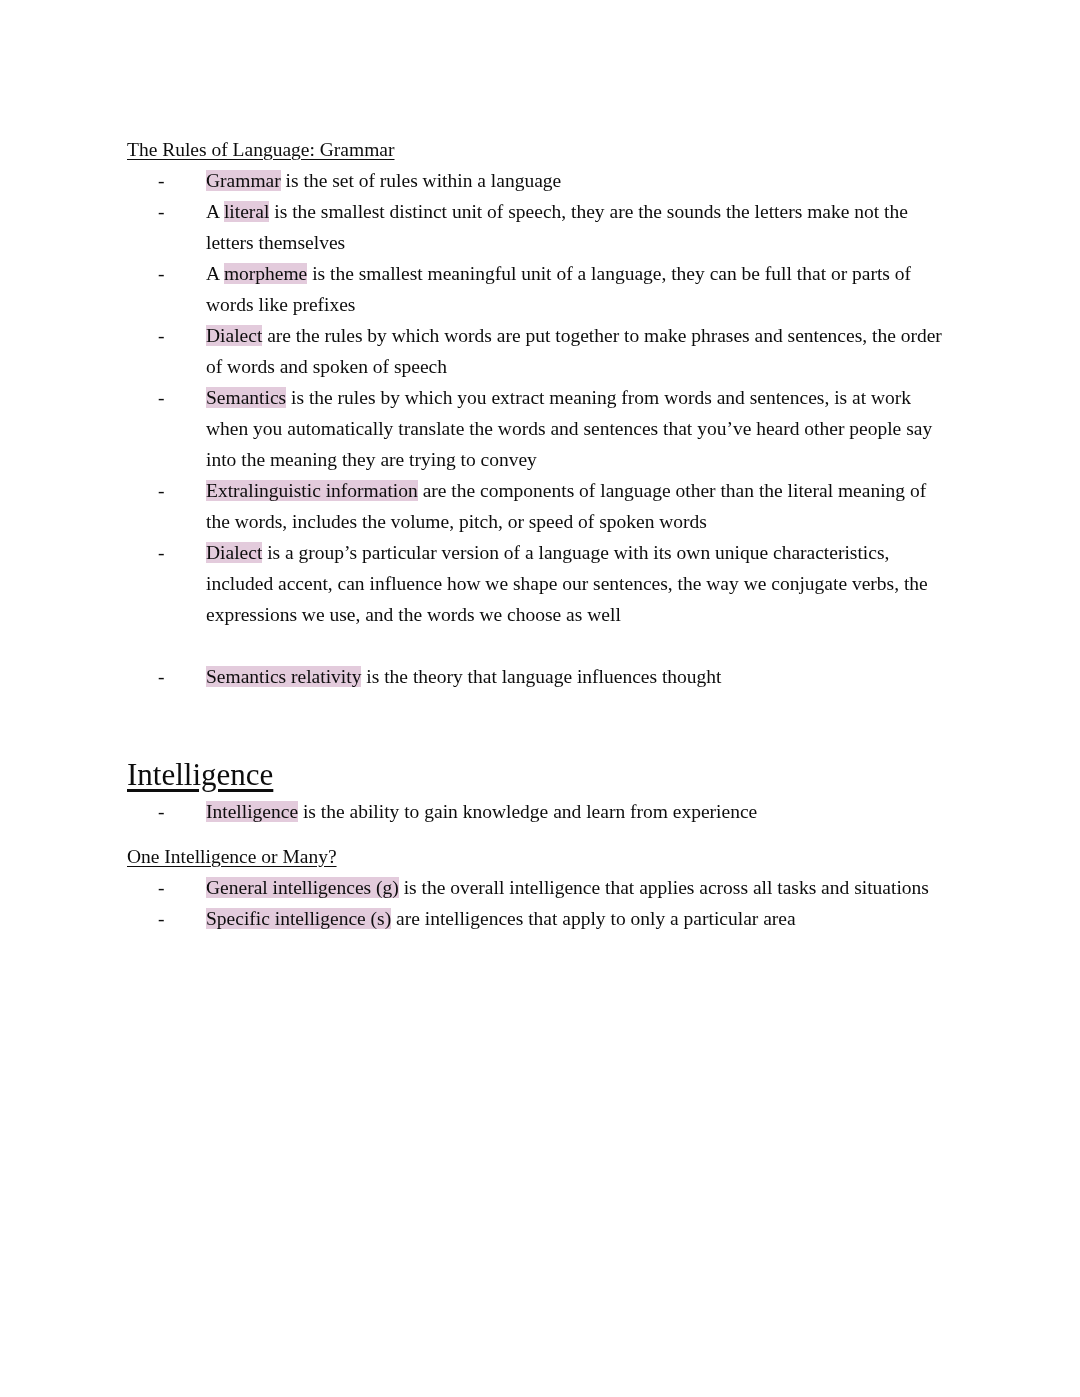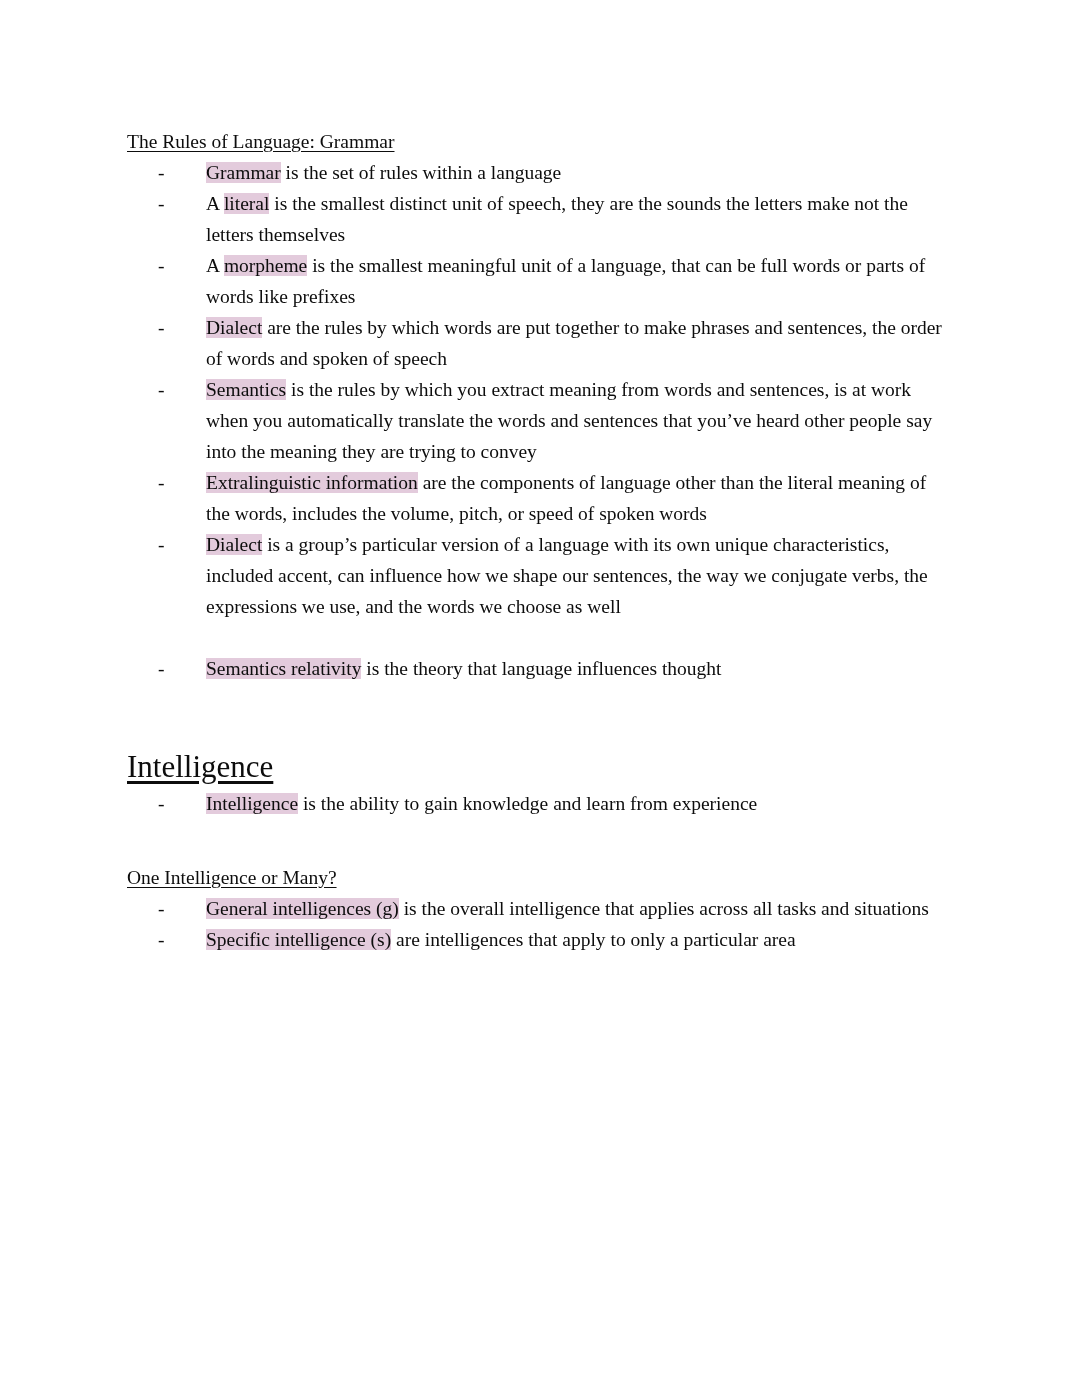--- a/index.html
+++ b/index.html
@@ -14,20 +14,21 @@
     padding: 126px 133px 80px 127px;
     font-family: "Liberation Serif", "DejaVu Serif", serif;
     font-size: 19.5px;
     line-height: 31px;
     color: #0d0d0d;
     background: #ffffff;
   }
   .subheading {
     text-decoration: underline;
     text-underline-offset: 3px;
+    margin-top: 8px;
   }
   .heading {
     font-size: 31px;
     line-height: 42px;
     text-decoration: underline;
     text-underline-offset: 4px;
   }
   .bullet {
     display: flex;
     align-items: flex-start;
@@ -53,21 +54,21 @@
     <div class="bullet">
       <span class="dash">-</span>
       <span class="bullet-text"><span class="hl">Grammar</span><span> is the set of rules within a language</span></span>
     </div>
     <div class="bullet">
       <span class="dash">-</span>
       <span class="bullet-text"><span>A </span><span class="hl">literal</span><span> is the smallest distinct unit of speech, they are the sounds the letters make not the letters themselves</span></span>
     </div>
     <div class="bullet">
       <span class="dash">-</span>
-      <span class="bullet-text"><span>A </span><span class="hl">morpheme</span><span> is the smallest meaningful unit of a language, that can be full words or parts of words like prefixes</span></span>
+      <span class="bullet-text"><span>A </span><span class="hl">morpheme</span><span> is the smallest meaningful unit of a language, they can be full that or parts of words like prefixes</span></span>
     </div>
     <div class="bullet">
       <span class="dash">-</span>
       <span class="bullet-text"><span class="hl">Dialect</span><span> are the rules by which words are put together to make phrases and sentences, the order of words and spoken of speech</span></span>
     </div>
     <div class="bullet">
       <span class="dash">-</span>
       <span class="bullet-text"><span class="hl">Semantics</span><span> is the rules by which you extract meaning from words and sentences, is at work when you automatically translate the words and sentences that you’ve heard other people say into the meaning they are trying to convey</span></span>
     </div>
     <div class="bullet">
@@ -80,21 +81,21 @@
     </div>
     <div class="bullet" style="margin-top: 31px;">
       <span class="dash">-</span>
       <span class="bullet-text"><span class="hl">Semantics relativity</span><span> is the theory that language influences thought</span></span>
     </div>
     <div class="heading" style="margin-top: 62px;">Intelligence</div>
     <div class="bullet">
       <span class="dash">-</span>
       <span class="bullet-text"><span class="hl">Intelligence</span><span> is the ability to gain knowledge and learn from experience</span></span>
     </div>
-    <div class="subheading" style="margin-top: 43px;">One Intelligence or Many?</div>
+    <div class="subheading" style="margin-top: 14px;">One Intelligence or Many?</div>
     <div class="bullet">
       <span class="dash">-</span>
       <span class="bullet-text"><span class="hl">General intelligences (g)</span><span> is the overall intelligence that applies across all tasks and situations</span></span>
     </div>
     <div class="bullet">
       <span class="dash">-</span>
       <span class="bullet-text"><span class="hl">Specific intelligence (s)</span><span> are intelligences that apply to only a particular area</span></span>
     </div>
   </div>
 

